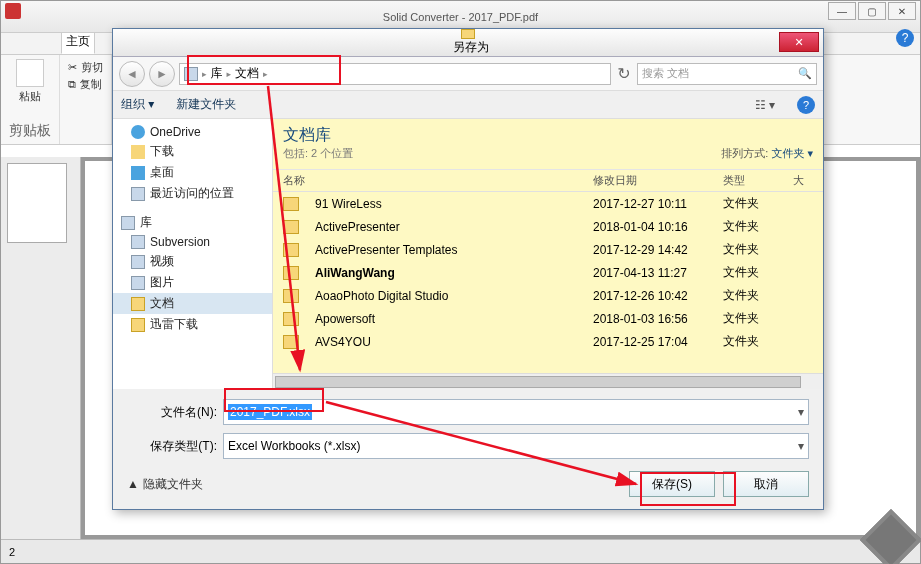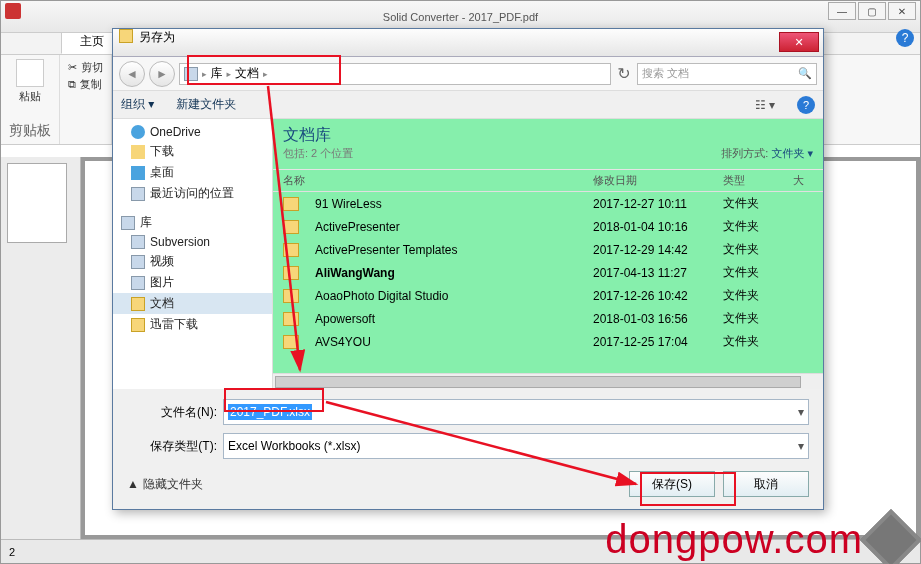--- a/index.html
+++ b/index.html
@@ -7,40 +7,40 @@
 
 
 .app-win { position: absolute; top: 0; left: 0; width: 921px; height: 564px; background: #fff; border: 1px solid #999; }
 .app-titlebar { height: 32px; background: linear-gradient(#f7f7f7,#e8e8e8); border-bottom: 1px solid #ccc; display: flex; align-items: center; justify-content: center; position: relative; font-size: 11px; color: #555; }
 .app-winbtns { position: absolute; right: 4px; top: 1px; display: flex; gap: 2px; }
 .app-winbtn { width: 28px; height: 18px; border: 1px solid #aaa; background: #f4f4f4; display: flex; align-items: center; justify-content: center; font-size: 10px; color: #444; }
 .app-logo { position: absolute; left: 4px; top: 2px; width: 16px; height: 16px; background: #c33; border-radius: 2px; }
 
 
 .ribbon-tabs { height: 22px; background: #f3f3f3; border-bottom: 1px solid #ccc; display: flex; align-items: end; padding-left: 60px; font-size: 12px; }
-.ribbon-tab { padding: 3px 18px; border: 1px solid transparent; }
+.ribbon-tab { padding: 3px 4px; border: 1px solid transparent; }
 .ribbon-tab.active { background: #fff; border-color: #ccc; border-bottom-color: #fff; }
 .ribbon-body { height: 90px; background: #f7f7f7; border-bottom: 1px solid #ccc; display: flex; }
 .ribbon-group { border-right: 1px solid #ddd; padding: 4px 8px; display: flex; flex-direction: column; align-items: center; justify-content: space-between; }
 .ribbon-big { display: flex; flex-direction: column; align-items: center; font-size: 11px; color: #333; }
 .ribbon-big .icon { width: 28px; height: 28px; background: #fff; border: 1px solid #ccc; margin-bottom: 2px; }
 .ribbon-small { font-size: 11px; color: #333; display: flex; align-items: center; gap: 4px; margin: 1px 0; }
 .ribbon-grouplabel { font-size: 14px; color: #666; }
 .help-btn { position: absolute; right: 6px; top: 28px; width: 18px; height: 18px; border-radius: 50%; background: #2a7ad6; color: #fff; font-size: 12px; display: flex; align-items: center; justify-content: center; }
 
 
 .doc-area { position: absolute; top: 156px; left: 0; right: 0; bottom: 24px; background: #999; }
 .doc-thumbs { position: absolute; left: 0; top: 0; width: 80px; bottom: 0; background: #ececec; border-right: 1px solid #bbb; }
 .thumb { margin: 6px; width: 60px; height: 80px; background: #fff; border: 1px solid #aaa; }
 .doc-main { position: absolute; left: 84px; right: 4px; top: 4px; bottom: 4px; background: #fff; }
 .statusbar { position: absolute; bottom: 0; left: 0; right: 0; height: 24px; background: #e9e9e9; border-top: 1px solid #bbb; display: flex; align-items: center; padding: 0 8px; font-size: 11px; }
 
 
 .dialog { position: absolute; top: 28px; left: 112px; width: 712px; height: 482px; background: #f0f0f0; border: 1px solid #5a7aa0; box-shadow: 3px 3px 10px rgba(0,0,0,.3); display: flex; flex-direction: column; z-index: 20; }
-.dlg-title { height: 28px; background: linear-gradient(#fdfdfd,#e6e6e6); border-bottom: 1px solid #aab; display: flex; padding-left: 6px; font-size: 12px; position: relative; }
+.dlg-title { height: 28px; background: linear-gradient(#fdfdfd,#e6e6e6); border-bottom: 1px solid #aab; display: flex; align-items: center; padding-left: 6px; font-size: 12px; position: relative; flex-direction: column; }
 .dlg-close { position: absolute; right: 4px; top: 3px; width: 40px; height: 20px; background: linear-gradient(#e57,#c23); color: #fff; display: flex; align-items: center; justify-content: center; font-size: 11px; border: 1px solid #a12; }
 .dlg-nav { height: 34px; background: #f7f7f7; border-bottom: 1px solid #ddd; display: flex; align-items: center; padding: 0 6px; gap: 4px; }
 .navbtn { width: 26px; height: 26px; border: 1px solid #bbb; border-radius: 50%; background: linear-gradient(#fff,#e5e5e5); display: flex; align-items: center; justify-content: center; color: #888; font-size: 12px; }
 .navbar { flex: 1; height: 22px; border: 1px solid #bbb; background: #fff; display: flex; align-items: center; font-size: 12px; padding: 0 4px; }
 .navbar .seg { padding: 0 4px; }
 .navbar .arrow { color: #888; font-size: 9px; }
 .nav-highlight { position: absolute; left: 187px; top: 55px; width: 154px; height: 30px; border: 2px solid #e81123; z-index: 30; pointer-events: none; }
 .searchbox { width: 180px; height: 22px; border: 1px solid #bbb; background: #fff; display: flex; align-items: center; font-size: 11px; color: #999; padding: 0 4px; }
 .dlg-toolbar { height: 28px; border-bottom: 1px solid #ddd; display: flex; align-items: center; padding: 0 8px; font-size: 12px; gap: 22px; }
 .dlg-toolbar .link { color: #135; }
@@ -50,21 +50,21 @@
 .tree { width: 160px; border-right: 1px solid #ddd; background: #fff; overflow: auto; font-size: 12px; padding: 4px 0; position: relative; }
 .tree-item { display: flex; align-items: center; gap: 5px; padding: 2px 8px 2px 18px; color: #222; }
 .tree-item.sel { background: #d8e6f2; }
 .tree-item .ic { width: 14px; height: 14px; display: inline-block; }
 .tree-sep { height: 8px; }
 .ic-folder { background: #f7d679; border: 1px solid #c9a227; }
 .ic-drive { background: #c8d8ea; border: 1px solid #89a; }
 .ic-cloud { background: #4aa3df; border-radius: 50%; }
 .ic-dl { background: #f7d679; }
 .ic-desk { background: #4aa3df; }
-.filepane { flex: 1; background: #86efac; display: flex; flex-direction: column; position: relative; }
+.filepane { flex: 1; background: #fef9c3; display: flex; flex-direction: column; position: relative; }
 .libheader { padding: 6px 10px 8px; border-bottom: 1px solid #e5e5e5; display: flex; justify-content: space-between; align-items: end; }
 .libheader h3 { font-size: 16px; color: #1a4c7e; font-weight: normal; }
 .libheader .sub { font-size: 11px; color: #777; }
 .sortby { font-size: 11px; color: #555; }
 .sortby a { color: #1a4c7e; text-decoration: none; }
 .cols { display: flex; font-size: 11px; color: #555; border-bottom: 1px solid #e0e0e0; padding: 3px 0; }
 .col-name { flex: 1; padding-left: 10px; }
 .col-date { width: 130px; }
 .col-type { width: 70px; }
 .col-size { width: 30px; }
@@ -327,15 +327,14 @@
   <defs>
     <marker id="ah" markerWidth="10" markerHeight="10" refX="8" refY="3" orient="auto">
       <path d="M0,0 L0,6 L9,3 z" fill="#e81123"></path>
     </marker>
   </defs>
   <line x1="268" y1="86" x2="300" y2="370" stroke="#e81123" stroke-width="2.5" marker-end="url(#ah)"></line>
   <line x1="326" y1="402" x2="636" y2="484" stroke="#e81123" stroke-width="2.5" marker-end="url(#ah)"></line>
 </svg>
 
 <div class="watermark">
-  <span>dongpow.com</span>
   <span class="wmlogo"></span>
 </div>
 
 </body></html>

